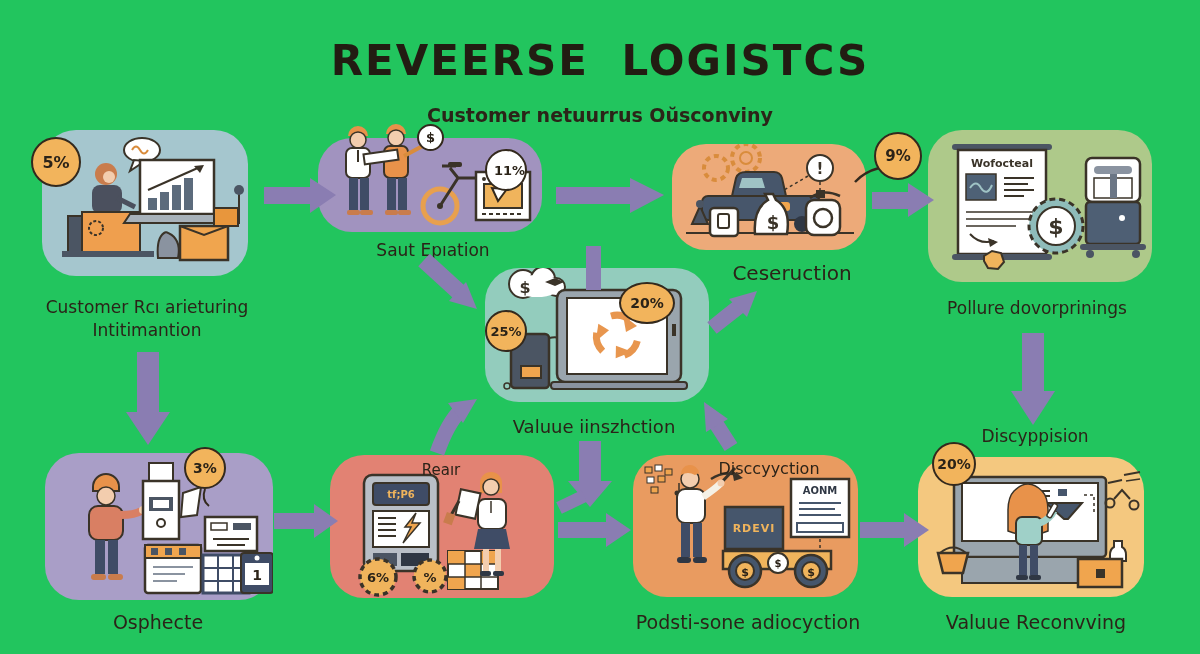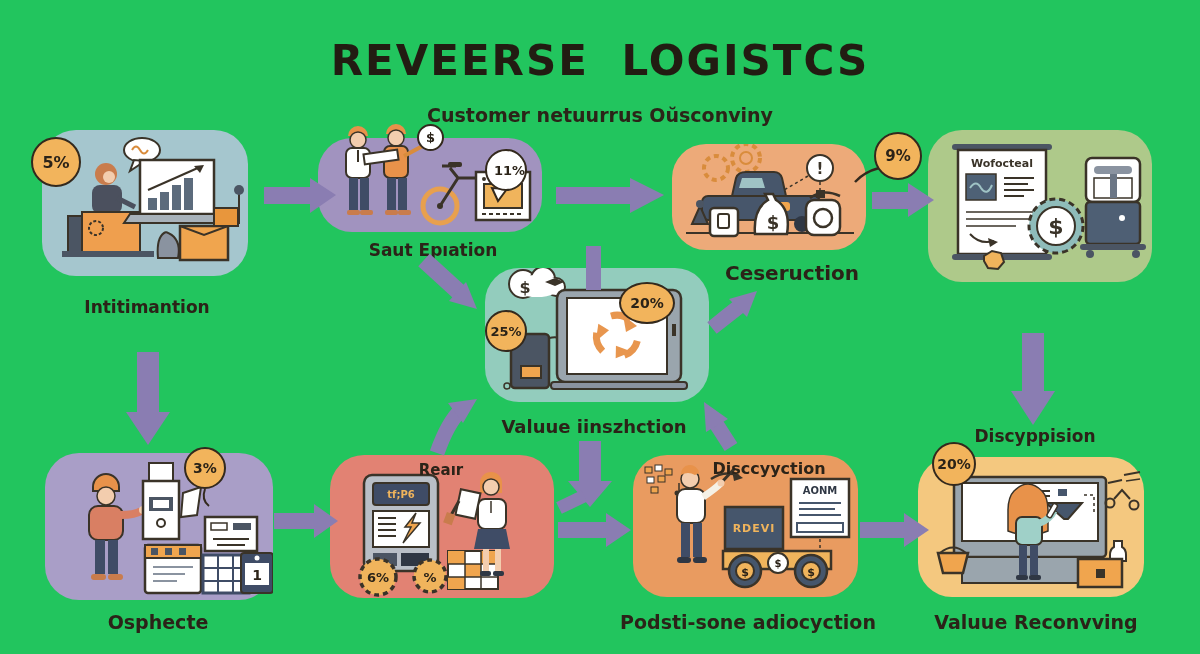--- a/index.html
+++ b/index.html
@@ -4,21 +4,21 @@
 <style>
   html,body { margin:0; padding:0; }
   .canvas { position:relative; width:1200px; height:654px; background:#22c55e;
             font-family:"DejaVu Sans", sans-serif; overflow:hidden; }
   .title { position:absolute; left:0; top:36px; width:100%; text-align:center;
            font-size:42px; font-weight:800; color:#221c12; letter-spacing:2px; word-spacing:16px; }
   .subtitle { position:absolute; left:0; top:104px; width:100%; text-align:center;
               font-size:19px; font-weight:bold; color:#2b2418; }
   .box { position:absolute; border-radius:34px; }
   .label { position:absolute; transform:translateX(-50%); text-align:center;
-           color:#2b2318; font-weight:bold; white-space:nowrap; }
+           color:#2b2318; font-weight:normal; white-space:nowrap; }
   .badge { position:absolute; border-radius:50%; background:#f2b45c; border:2.5px solid #33291d;
            display:flex; align-items:center; justify-content:center; font-weight:bold;
            color:#2b2318; box-sizing:border-box; z-index:5; }
   .badge.white { background:#ffffff; }
   svg.overlay { position:absolute; left:0; top:0; z-index:4; }
   svg.illus { position:absolute; z-index:2; }
   svg text { font-family:"DejaVu Sans", sans-serif; font-weight:bold; }
 </style>
 </head>
 <body>
@@ -516,24 +516,26 @@
       <span>20%</span>
     </div>
   <div class="badge" style="left:184px; top:447px; width:42px; height:42px; font-size:14px;">
       <span>3%</span>
     </div>
   <div class="badge" style="left:932px; top:442px; width:44px; height:44px; font-size:14px;">
       <span>20%</span>
     </div>
 
   <div class="label" style="left:147px; top:296px; font-size:17px; line-height:23px;">
+    <div>Customer Rcı arieturing</div>
     <div>Intitimantion</div>
   </div>
   <div class="label" style="left:433px; top:240px; font-size:17px;">Saut Epıation</div>
   <div class="label" style="left:792px; top:261px; font-size:20px;">Ceseruction</div>
+  <div class="label" style="left:1037px; top:298px; font-size:17px;">Pollure dovorprinings</div>
   <div class="label" style="left:594px; top:416px; font-size:18px;">Valuue iinszhction</div>
   <div class="label" style="left:158px; top:611px; font-size:19px;">Osphecte</div>
   <div class="label" style="left:1036px; top:611px; font-size:19px;">Valuue Reconvving</div>
   <div class="label" style="left:748px; top:611px; font-size:19px;">Podsti-sone adiocyction</div>
   <div class="label" style="left:1035px; top:426px; font-size:17px;">Discyppision</div>
   <div class="label" style="left:441px; top:461px; font-size:15px; z-index:6;">Reaır</div>
   <div class="label" style="left:757px; top:459px; font-size:16px; z-index:6;margin-left:12px;">Disccyyction</div>
 
 </div>
 

